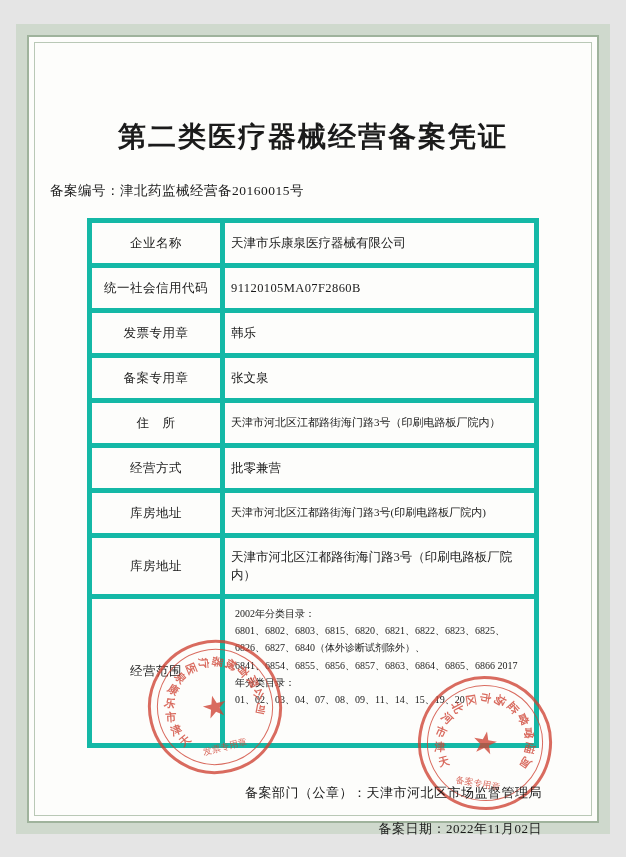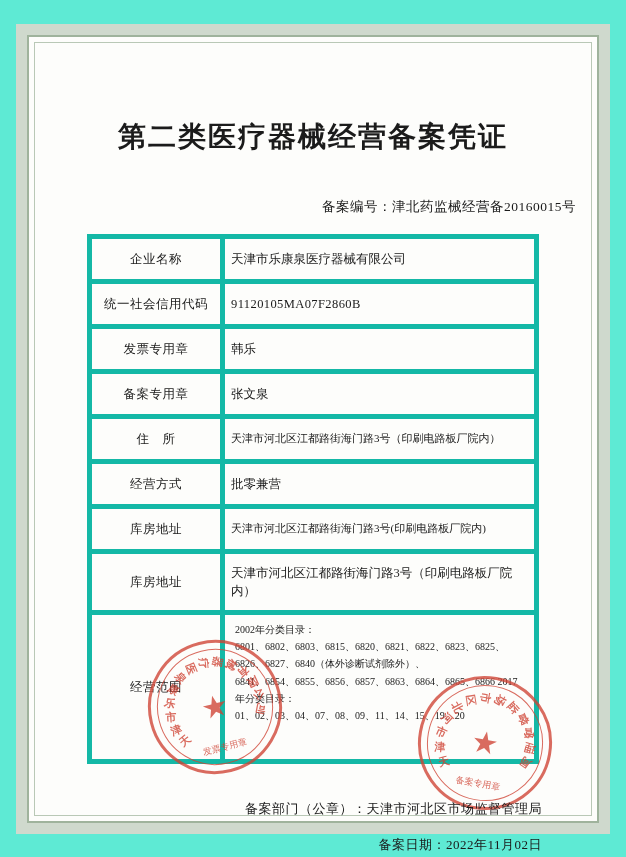--- a/index.html
+++ b/index.html
@@ -7,21 +7,21 @@
     padding: 0;
     background: #ffffff;
   }
   body {
     font-family: "Liberation Serif", "DejaVu Serif", serif;
   }
   #page {
     position: relative;
     width: 626px;
     height: 857px;
-    background: #5eead4;
+    background: #e5e5e5;
     overflow: hidden;
   }
 
   
   .border-outer {
     position: absolute;
     left: 16px;
     top: 24px;
     width: 594px;
     height: 810px;
@@ -76,24 +76,24 @@
     text-align: center;
     font-size: 28px;
     font-weight: bold;
     letter-spacing: 2px;
     color: #1b1b1b;
     margin-top: 58px;
     font-family: "Liberation Serif", "DejaVu Serif", serif;
   }
 
   .doc-number {
-    text-align: right;
+    text-align: left;
     font-size: 13.5px;
     color: #1b1b1b;
-    margin-top: 42px;
+    margin-top: 26px;
     letter-spacing: 0.5px;
   }
 
   
   table.cert {
     margin: 18px auto 0 auto;
     border-collapse: collapse;
     width: 452px;
     table-layout: fixed;
   }

